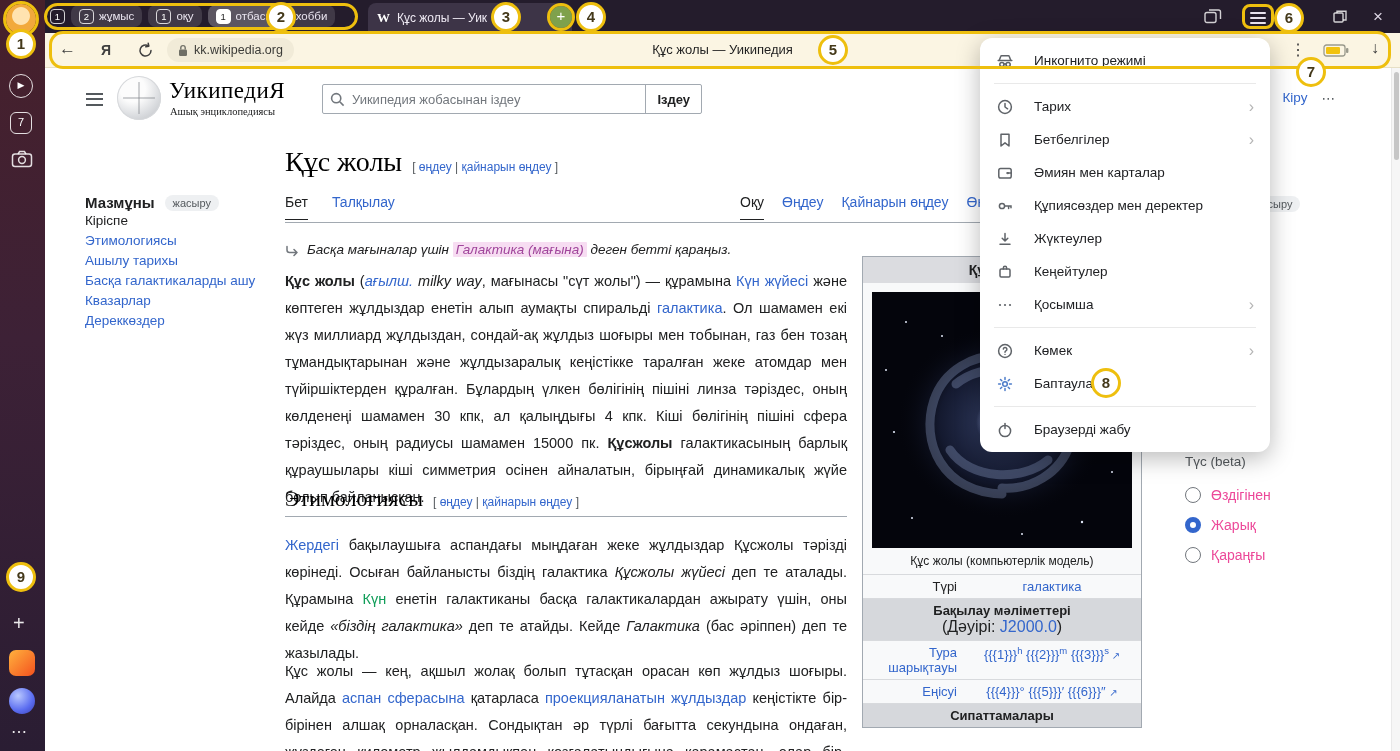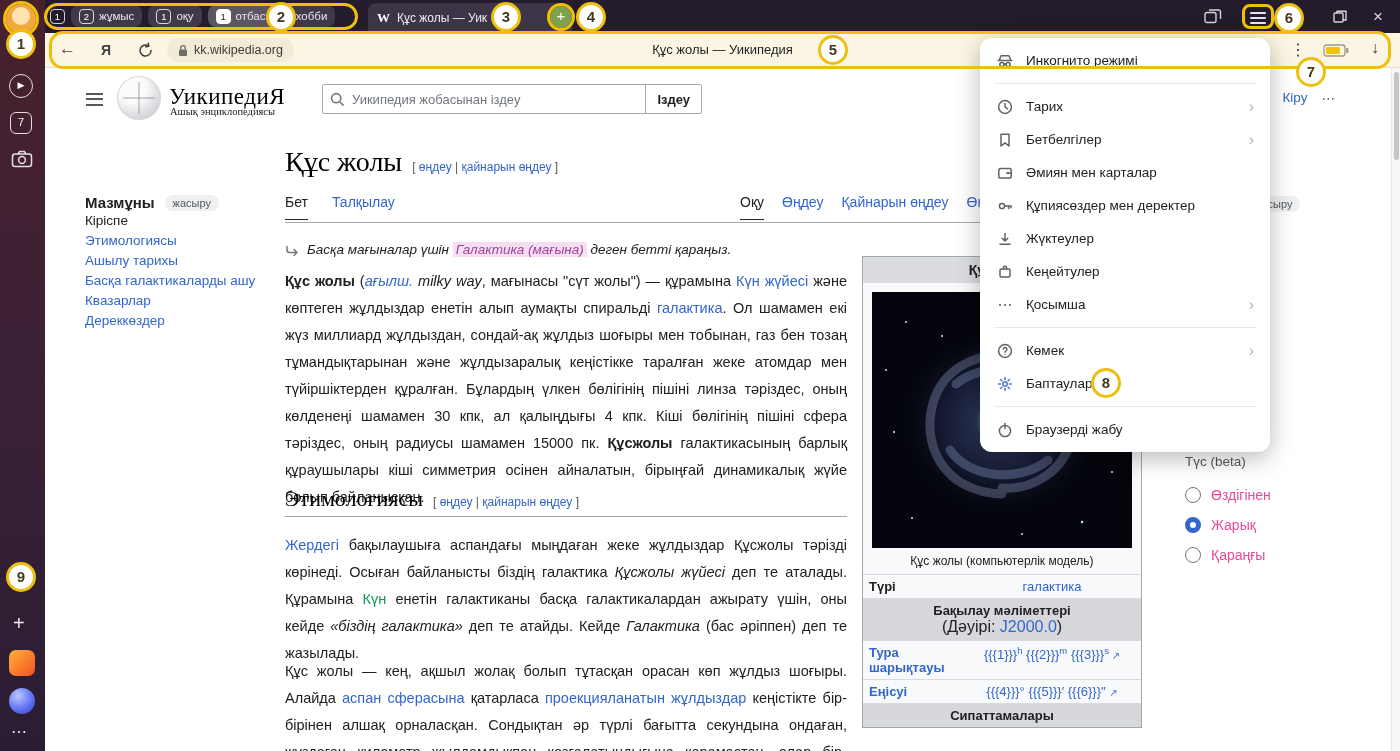--- a/index.html
+++ b/index.html
@@ -51,21 +51,21 @@
   
   #main { position:absolute; left:45px; top:68px; right:0; bottom:0; background:#fff; }
   .wburger span { display:block; width:17px; height:2px; background:#54595d; margin:3.5px 0; }
   #wlogo { position:absolute; left:72px; top:8px; width:44px; height:44px; border-radius:50%;
     background:radial-gradient(circle at 36% 30%, #fcfcfc 0 30%, #dcdee1 62%, #b9bcc1 100%);
     box-shadow:inset 0 0 0 1px #d6d8db; }
   #wlogo:after { content:""; position:absolute; inset:6px; border-radius:50%;
     background:
       linear-gradient(90deg, transparent 48%, rgba(120,124,130,.35) 48% 52%, transparent 52%),
       linear-gradient(0deg, transparent 48%, rgba(120,124,130,.35) 48% 52%, transparent 52%); }
-  #wordmark { position:absolute; left:124px; top:16px; font-family:"Liberation Serif",serif;
+  #wordmark { position:absolute; left:124px; top:10px; font-family:"Liberation Serif",serif;
     font-size:23px; color:#000; letter-spacing:.5px; }
   #tagline { position:absolute; left:125px; top:38px; font-family:"Liberation Serif",serif;
     font-size:10.5px; color:#202122; }
   #wsearch { position:absolute; left:277px; top:16px; width:380px; height:30px; border:1px solid #a2a9b1;
     border-radius:2px; display:flex; align-items:center; background:#fff; }
   #wsearch input { border:none; outline:none; background:transparent; flex:1; font-size:13px; color:#202122;
     font-family:"Liberation Sans",sans-serif; }
   #wsearch input::placeholder { color:#72777d; }
   #wsearch .sbtn { height:100%; border-left:1px solid #a2a9b1; display:flex; align-items:center;
     padding:0 11px; font-weight:bold; font-size:13px; color:#202122; }
@@ -105,42 +105,42 @@
   #h2row h2 { font-family:"Liberation Serif",serif; font-size:22px; font-weight:normal; color:#000; }
 
   
   #infobox { position:absolute; left:817px; top:188px; width:280px; border:1px solid #a2a9b1;
     background:#f8f9fa; font-size:13px; color:#202122; }
   .ib-title { background:#dbdce0; font-weight:bold; text-align:center; padding:5px 0; font-size:14px; }
   .ib-imgwrap { padding:9px 9px 4px 9px; }
   .ib-caption { text-align:center; font-size:12px; padding:2px 6px 6px; }
   .ib-row { display:grid; grid-template-columns:100px 1fr; border-top:1px solid #d8dadd; }
   .ib-row > div { padding:4px 6px; }
-  .ib-label { font-weight:bold; }
+  .ib-label { font-weight:normal;text-align:right; }
   .ib-value { text-align:center; color:#3366cc; }
   .ib-header { border-top:1px solid #d8dadd; background:#d6d8dc; text-align:center;
     font-weight:bold; padding:4px 2px; }
   .ib-epoch { font-weight:normal; font-size:16px; }
 
   
   #appearance-hide { position:absolute; left:1201px; top:128px; }
   #color-title { position:absolute; left:1140px; top:386px; font-size:13.5px; color:#54595d; }
   .radio-row { position:absolute; left:1140px; display:flex; align-items:center; gap:10px; }
   .radio { width:16px; height:16px; border-radius:50%; border:1.5px solid #72777d; background:#fff; }
   .radio.sel { border:5px solid #3366cc; }
   .radio-label { font-size:14px; color:#ec4899; }
 
   
   #scrollbar { position:absolute; right:0; top:0; bottom:0; width:9px; background:#f6f6f6; border-left:1px solid #e9e9e9; }
   #scrollthumb { position:absolute; left:1.5px; top:4px; width:5px; height:88px; background:#c6c6c6; border-radius:3px; }
 
   
   #menu { position:absolute; left:980px; top:38px; width:290px; background:#fff; border-radius:12px;
     box-shadow:0 6px 24px rgba(0,0,0,.28); z-index:50; padding:6px 0; }
-  .mrow { height:33px; display:flex; align-items:center; gap:12px; padding:0 16px; }
+  .mrow { height:33px; display:flex; align-items:center; gap:20px; padding:0 16px; }
   .mic { width:18px; height:18px; display:flex; align-items:center; justify-content:center; }
   .mic svg { stroke:#5f6368; fill:none; stroke-width:1.5; stroke-linecap:round; stroke-linejoin:round; }
   .mlabel { font-size:13.5px; color:#202124; white-space:nowrap; }
   .mchev { margin-left:auto; color:#b5b5b5; font-size:16px; line-height:1; }
   .msep { height:1px; background:#e9e9e9; margin:6px 14px; }
 
   
   .hl { position:absolute; border:3px solid #eebf0e; border-radius:14px; z-index:90; pointer-events:none; }
   .hl.circle { border-radius:50%; }
   .callout { position:absolute; width:30px; height:30px; border-radius:50%; background:#fff;

